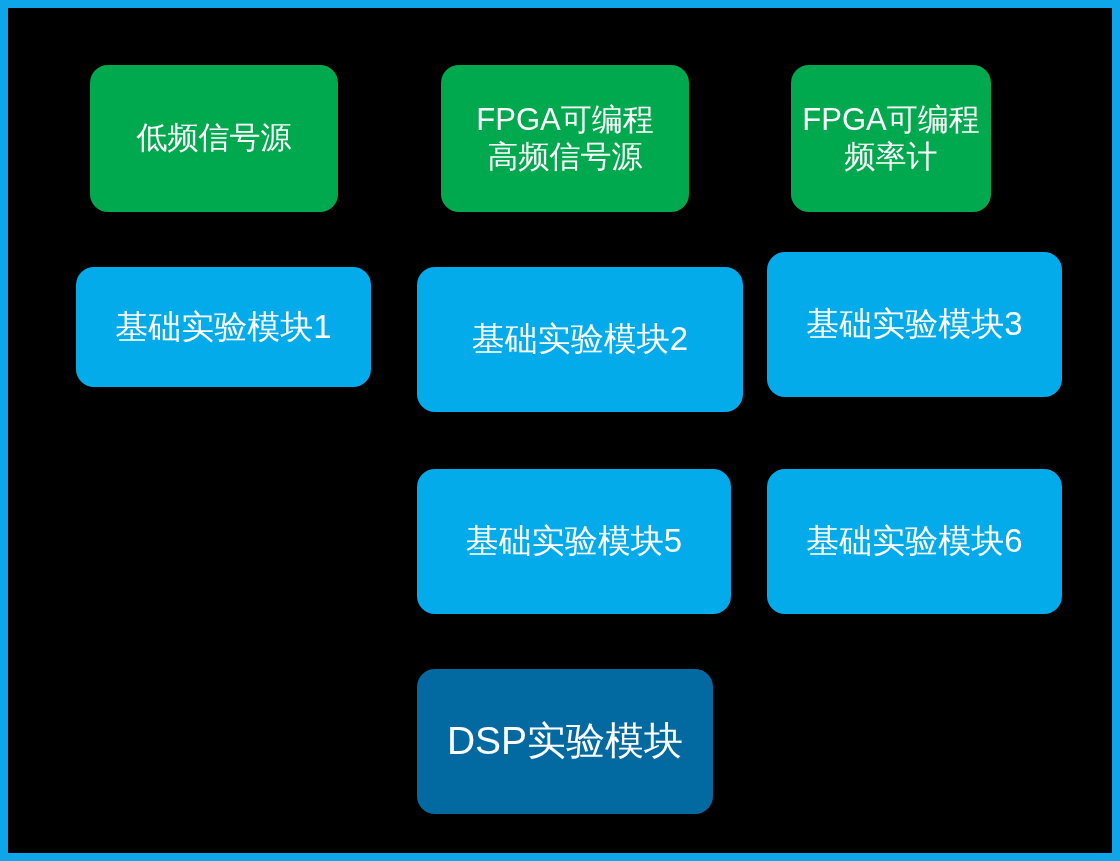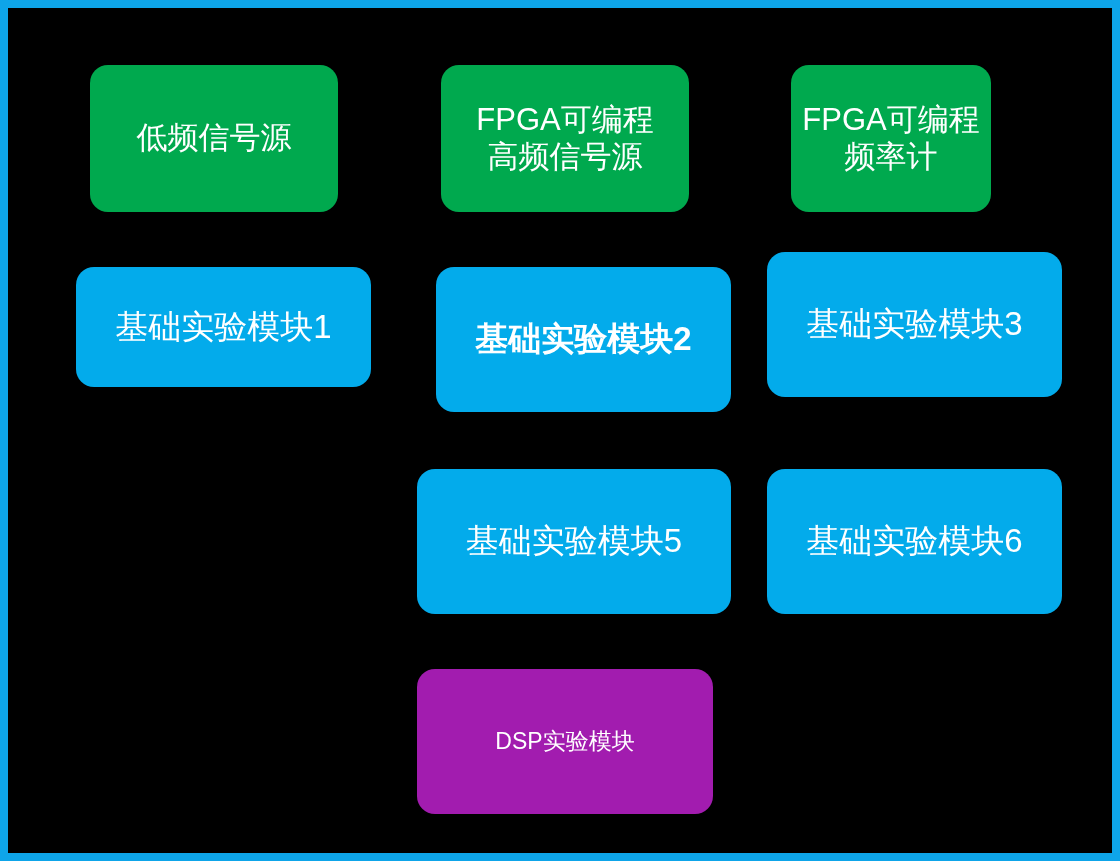--- a/index.html
+++ b/index.html
@@ -58,22 +58,22 @@
   }
 
   
   .node.module {
     background: #03abeb;
     font-size: 33px;
   }
 
   
   .node.dsp {
-    background: #a21caf;
-    font-size: 23px;
+    background: #0369a1;
+    font-size: 39px;
   }
 </style>
 </head>
 <body>
 
 <div id="canvas">
   <div class="stage" id="stage">
       <div class="node source" style="left: 82px; top: 57px; width: 248px; height: 147px;">
         <span class="label">低频信号源</span>
       </div>
@@ -81,21 +81,21 @@
         <span class="label">FPGA可编程
 高频信号源</span>
       </div>
       <div class="node source" style="left: 783px; top: 57px; width: 200px; height: 147px;">
         <span class="label">FPGA可编程
 频率计</span>
       </div>
       <div class="node module" style="left: 60px; top: 259px; width: 295px; height: 120px; margin-left: 8px;">
         <span class="label">基础实验模块1</span>
       </div>
-      <div class="node module" style="left: 428px; top: 259px; width: 295px; height: 145px; font-weight: bold;">
+      <div class="node module" style="left: 409px; top: 259px; width: 326px; height: 145px;">
         <span class="label">基础实验模块2</span>
       </div>
       <div class="node module" style="left: 759px; top: 244px; width: 295px; height: 145px;">
         <span class="label">基础实验模块3</span>
       </div>
       <div class="node module" style="left: 409px; top: 461px; width: 314px; height: 145px;">
         <span class="label">基础实验模块5</span>
       </div>
       <div class="node module" style="left: 759px; top: 461px; width: 295px; height: 145px;">
         <span class="label">基础实验模块6</span>

